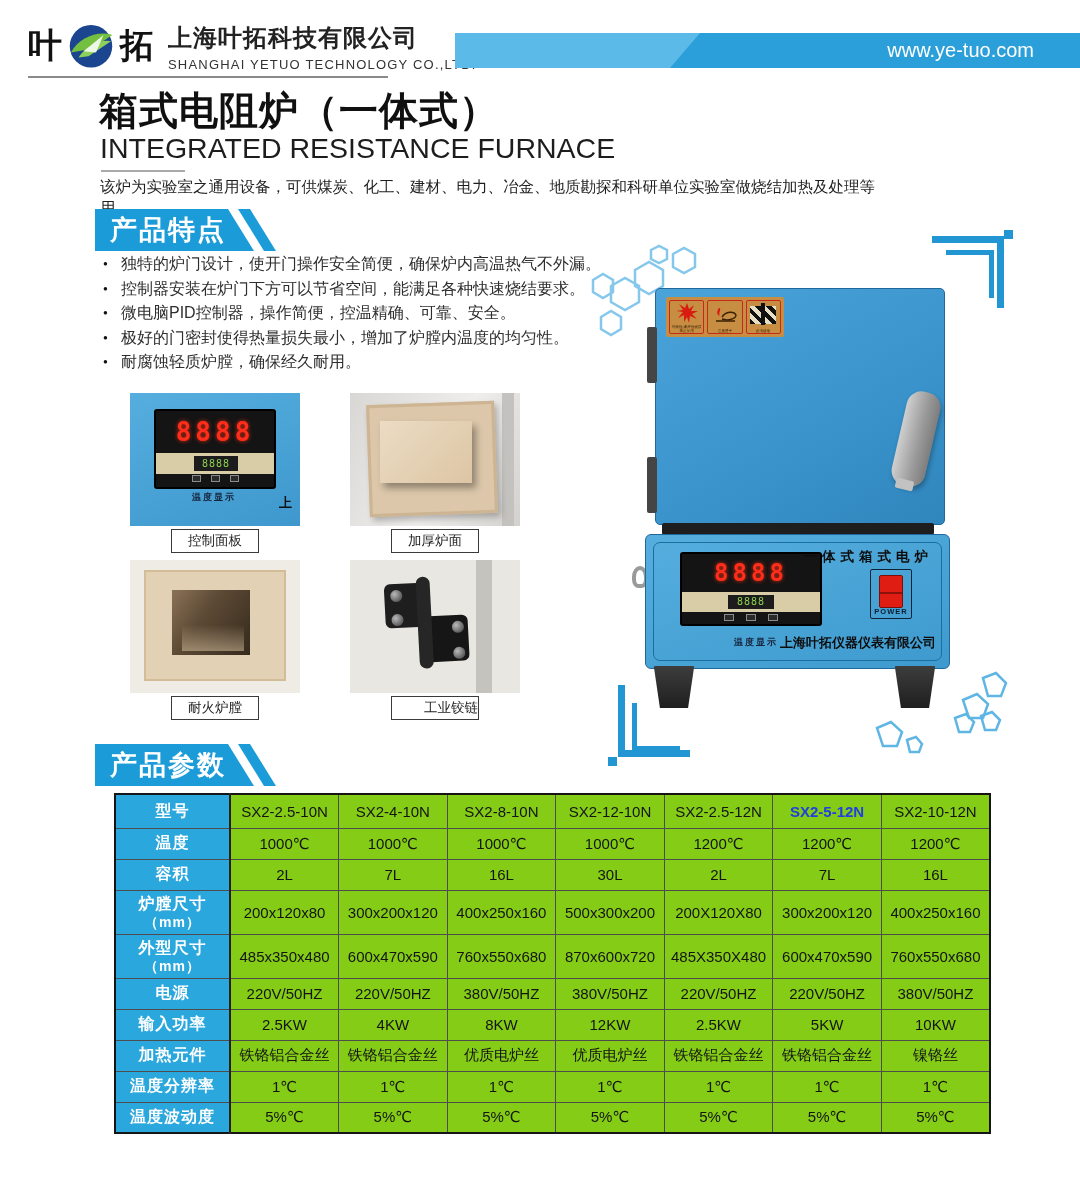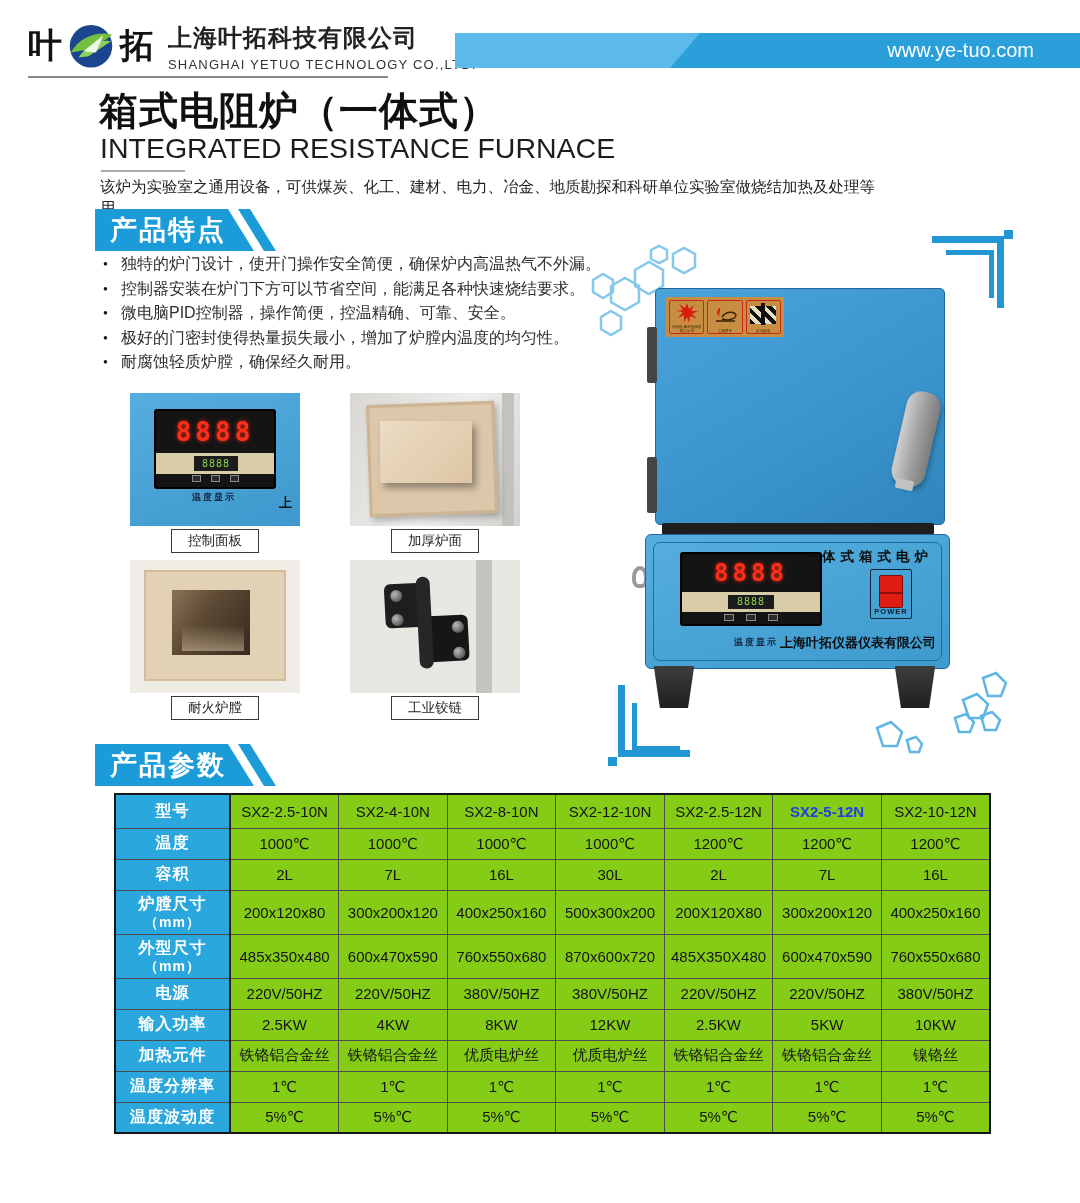--- a/index.html
+++ b/index.html
@@ -233,21 +233,21 @@
       <div class="kn"></div>
     <div class="sc" style="left:6px; top:12px;"></div>
     <div class="sc" style="left:6px; top:36px;"></div>
     <div class="sc" style="left:66px; top:46px;"></div>
     <div class="sc" style="left:66px; top:72px;"></div>
   </div>
 </div>
 <div class="abs caption" style="left:171px; top:529px;">控制面板</div>
 <div class="abs caption" style="left:391px; top:529px;">加厚炉面</div>
 <div class="abs caption" style="left:171px; top:696px;">耐火炉膛</div>
-<div class="abs caption" style="left:391px; top:696px;">工业铰链</div>
+<div class="abs caption" style="left:391px; top:696px;text-align:right;">工业铰链</div>
 
 <div class="abs furnace">
 
   <svg class="hexsvg" style="left:5px; top:12px;" width="120" height="100" viewBox="0 0 120 100">
     <g fill="none" stroke="#85c8ec" stroke-width="2.5">
       <polygon points="50,28 64,20 78,28 78,44 64,52 50,44"></polygon>
       <polygon points="26,44 40,36 54,44 54,60 40,68 26,60"></polygon>
       <polygon points="8,38 18,32 28,38 28,50 18,56 8,50"></polygon>
       <polygon points="66,8 74,4 82,8 82,17 74,21 66,17"></polygon>
       <polygon points="88,12 99,6 110,12 110,25 99,31 88,25"></polygon>

